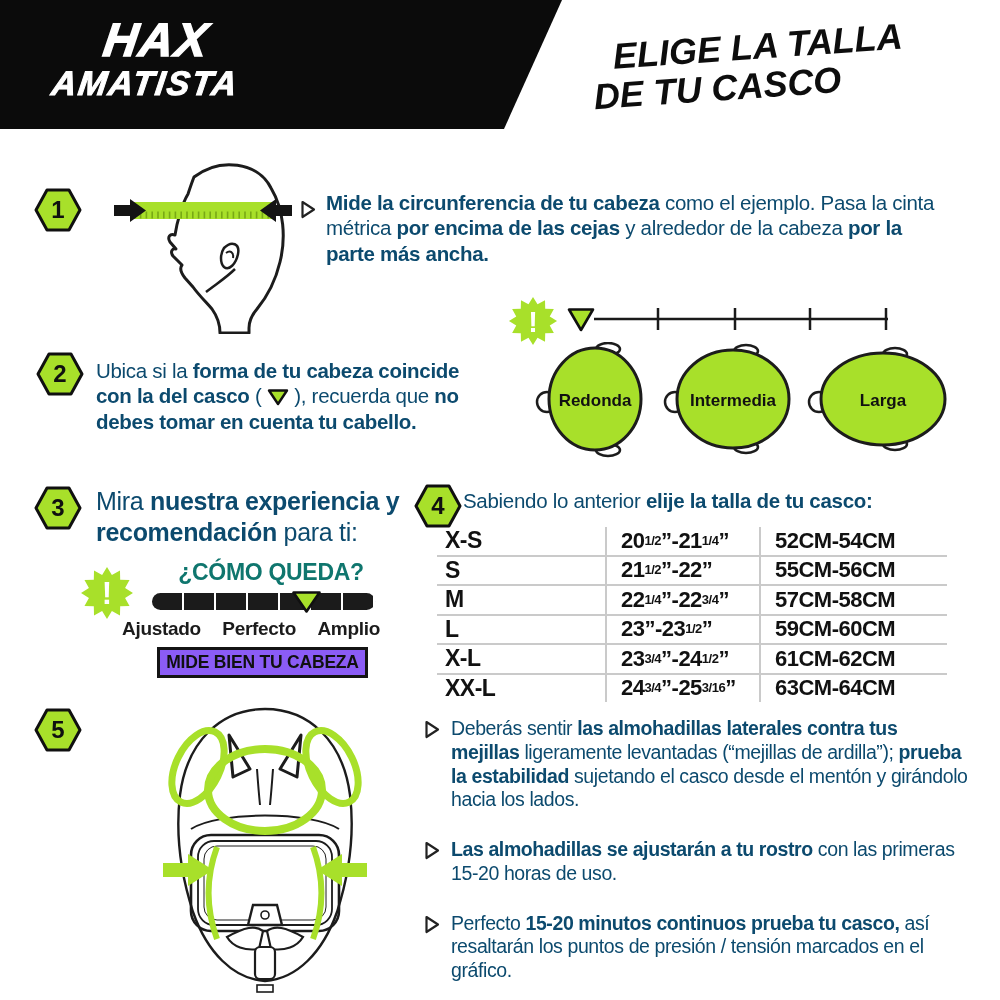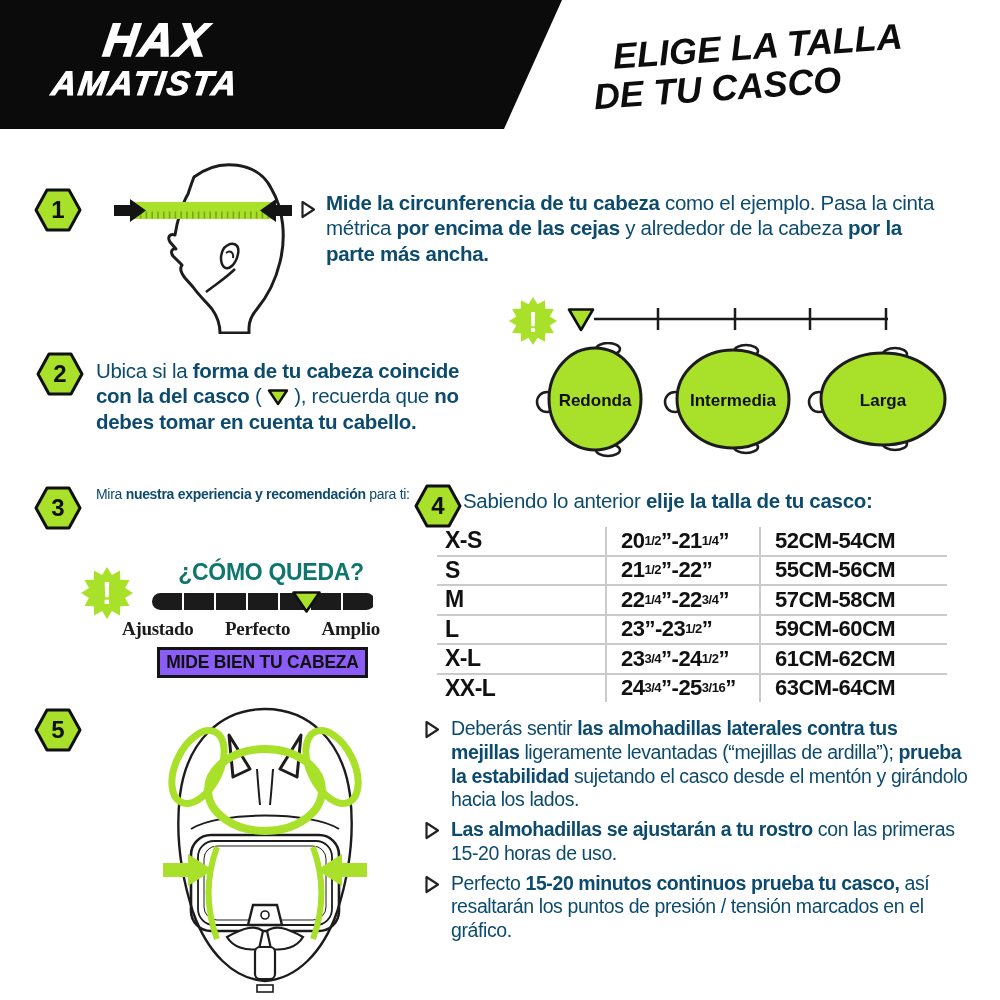--- a/index.html
+++ b/index.html
@@ -24,45 +24,45 @@
     font-weight:700;font-style:italic;font-size:36px;line-height:1.08;
     color:#0d0d0d;letter-spacing:0px;}
   .main-title .l1{padding-left:22px;}
 
   
   .fit-q{left:158px;top:559px;width:226px;text-align:center;font-weight:800;
     font-size:23px;letter-spacing:-0.3px;color:#0f766e;}
   .fit-bar{left:152px;top:593px;width:223px;height:17px;border-radius:9px;
     background:repeating-linear-gradient(90deg,#1b1b1b 0px,#1b1b1b 29.9px,#ffffff 29.9px,#ffffff 31.9px);}
   .fit-labels{left:122px;top:618px;width:258px;display:flex;justify-content:space-between;
-    font-weight:700;font-size:19px;letter-spacing:-0.3px;color:#1b1b1b;font-family:Liberation Serif, serif;}
+    font-weight:700;font-size:19px;letter-spacing:-0.3px;color:#1b1b1b;}
   .fit-badge{left:157px;top:647px;width:205px;height:25px;border:3px solid #141414;
     display:flex;align-items:center;justify-content:center;font-weight:700;
     font-size:17.5px;letter-spacing:-0.2px;color:#101010;}
 
   
   .stable{left:437px;top:527px;width:510px;}
   .trow{display:grid;grid-template-columns:168px 156px 186px;border-top:2px solid #cacaca;}
   .trow:first-child{border-top:none;}
   .tc{height:27.5px;display:flex;align-items:center;font-weight:700;color:#111;
       font-size:22px;letter-spacing:-0.5px;}
   .tc-size{padding-left:8px;font-size:23px;}
   .tc-in{border-left:2px solid #cacaca;border-right:2px solid #cacaca;padding-left:14px;}
   .tc-cm{padding-left:14px;}
   .tc-in sup{font-size:13px;line-height:0;vertical-align:super;letter-spacing:-0.5px;}
 
   
-  .tips{left:424px;top:717px;width:545px;display:flex;flex-direction:column;gap:6px;}
+  .tips{left:424px;top:717px;width:545px;display:flex;flex-direction:column;gap:26px;}
   .tip{display:flex;}
   .tip svg{flex-shrink:0;margin-right:10px;margin-top:2px;}
   .tip .txt{font-size:19.5px;line-height:1.22;letter-spacing:-0.4px;}
 
   .step-text1{left:326px;top:190px;width:625px;font-size:20.5px;}
   .step-text2{left:96px;top:358px;width:402px;font-size:20.5px;}
-  .step-text3{left:96px;top:486px;width:352px;font-size:14px;}
+  .step-text3{left:96px;top:486px;width:352px;font-size:25px;}
   .step-text4{left:463px;top:488px;width:492px;font-size:20.5px;}
 </style>
 </head>
 <body>
 
 <div class="abs banner">
   <div class="abs logo-top">HAX</div>
   <div class="abs logo-bottom">AMATISTA</div>
 </div>
 <div class="abs main-title">

